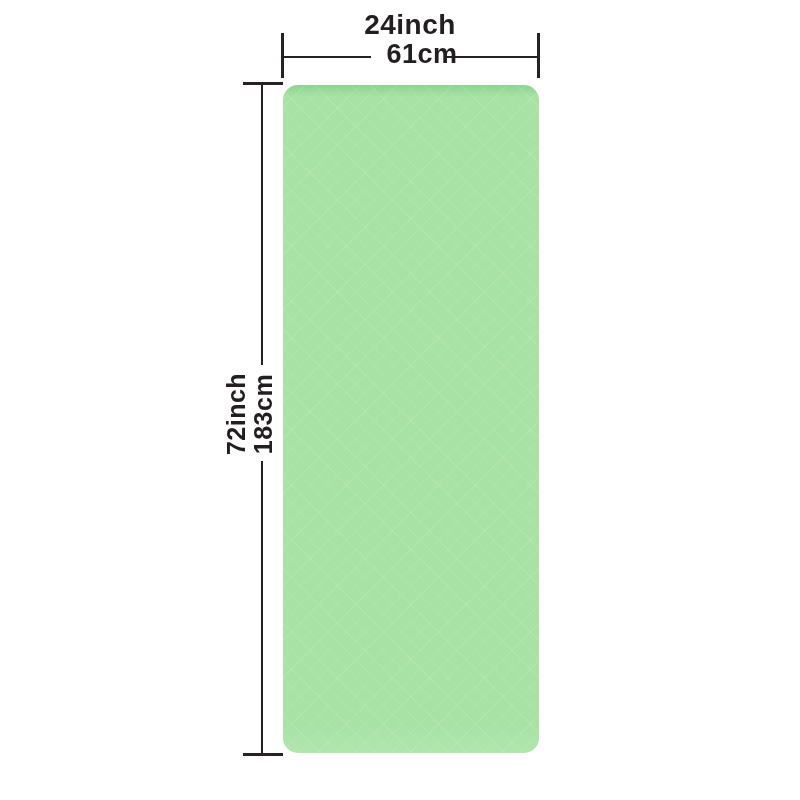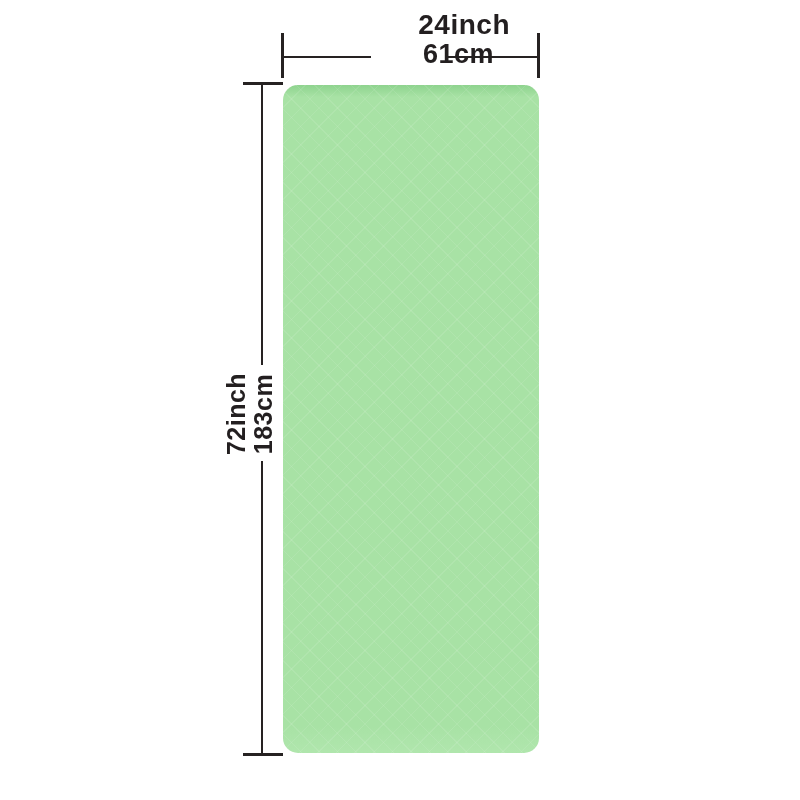--- a/index.html
+++ b/index.html
@@ -45,30 +45,30 @@
   .v-line-top    { left: 261px; top: 84px;  width: 2px;  height: 281px; }
   .v-line-bottom { left: 261px; top: 461px; width: 2px;  height: 294px; }
   .v-tick-top    { left: 243px; top: 82px;  width: 40px; height: 3px; }
   .v-tick-bottom { left: 243px; top: 753px; width: 40px; height: 3px; }
 
   
   .label {
     position: absolute;
     color: var(--text);
     font-weight: 700;
-    text-align: right;
+    text-align: center;
     letter-spacing: 0.5px;
     white-space: nowrap;
   }
   .label-width-inch {
     left: 310px; top: 10px; width: 200px;
     font-size: 28px; line-height: 30px;
   }
   .label-width-cm {
-    left: 294px; top: 40px; width: 200px;
+    left: 322px; top: 40px; width: 200px;
     font-size: 27px; line-height: 29px;
   }
   .label-height-block {
     left: 181px; top: 386px;
     width: 140px; height: 56px;
     transform: rotate(-90deg);
     transform-origin: center center;
     text-align: center;
   }
   .label-height-block .line1,

